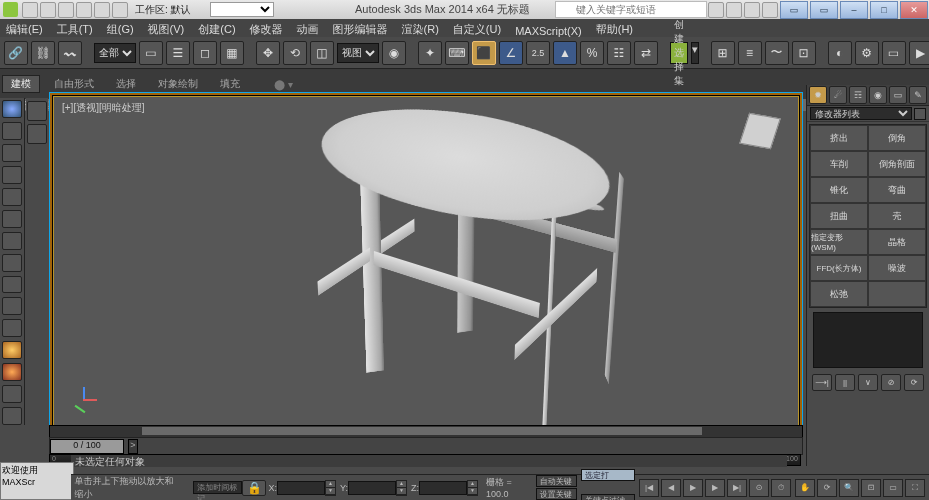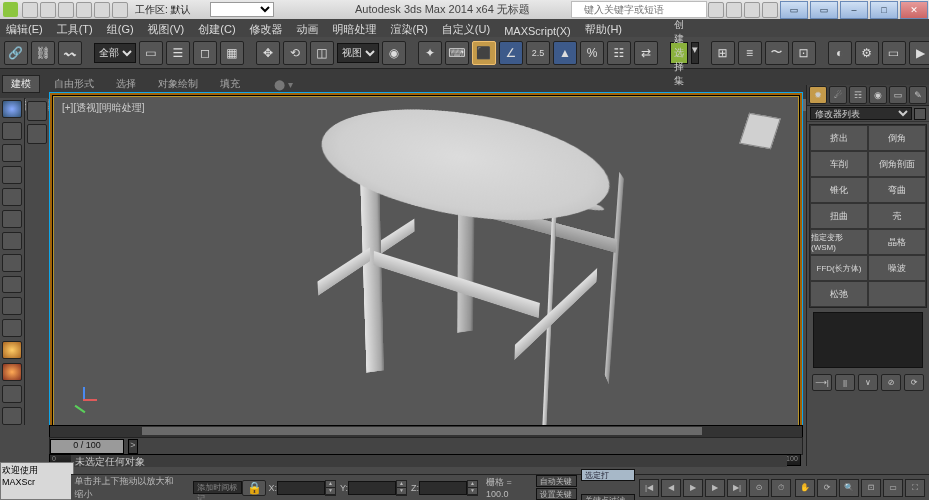--- a/index.html
+++ b/index.html
@@ -2,21 +2,21 @@
 <html><head>
 <meta charset="utf-8">
 <style>
 html,body{margin:0;padding:0;width:929px;height:500px;background:#4a4a4a;font-family:"Microsoft YaHei",Arial,sans-serif;font-size:11px;color:#ccc;overflow:hidden;position:relative}
 .titlebar{height:19px;background:linear-gradient(#e8e8e8,#cfcfcf);display:flex;align-items:center;font-size:11px;color:#222}
 .titlebar .logo{width:15px;height:15px;background:#8cc63f;margin:0 3px;border-radius:2px}
 .titlebar .smicon{width:14px;height:14px;background:#d8d8d8;margin:0 1px;border:1px solid #999;border-radius:2px}
 .titlebar .ws-label{margin-left:6px;margin-right:19px;font-size:10px}
 .titlebar .ws-sel{font-size:10px;height:15px;border:1px solid #999;background:#fff;width:64px}
 .titlebar .apptxt{position:absolute;left:355px;font-size:11px;color:#444}
-.titlebar .searchbox{height:15px;width:110px;font-size:10px;border:1px solid #bbb;background:#fff;padding:0 12px}
+.titlebar .searchbox{height:15px;width:110px;font-size:10px;border:1px solid #bbb;background:#fff;padding:0 20px}
 .titlebar .winbtn{width:26px;height:16px;border:1px solid #6a8ab8;background:linear-gradient(#cfe0f4,#9cb8de);margin:0 1px;display:flex;align-items:center;justify-content:center;color:#234;font-size:9px}
 .titlebar .winbtn.close{background:linear-gradient(#e69a9a,#c66);color:#fff}
 .menubar{height:18px;background:#444;display:flex;align-items:flex-end;padding-left:6px;font-size:11px;color:#ddd}
 .menubar span{margin-right:14px;cursor:default}
 .toolbar{height:31px;background:#4a4a4a;border-bottom:1px solid #222;display:flex;align-items:center;padding:0 4px;gap:3px}
 .tb-btn{min-width:22px;height:22px;background:#555;border:1px solid #222;border-radius:2px;display:flex;align-items:center;justify-content:center;color:#ddd;font-size:12px}
 .tb-sep{width:1px;height:24px;background:#222;margin:0 3px}
 .tb-sel{height:20px;background:#2c2c2c;border:1px solid #111;color:#ddd;font-size:10px}
 .tb-btn.active{background:#c49a4a;border-color:#f0c070}
 .tb-btn.blue{background:#3d5a8a}
@@ -112,21 +112,21 @@
 </div>
 
 <div class="menubar">
   <span>编辑(E)</span>
   <span>工具(T)</span>
   <span>组(G)</span>
   <span>视图(V)</span>
   <span>创建(C)</span>
   <span>修改器</span>
   <span>动画</span>
-  <span>明暗处理</span>
+  <span>图形编辑器</span>
   <span>渲染(R)</span>
   <span>自定义(U)</span>
   <span>MAXScript(X)</span>
   <span>帮助(H)</span>
 </div>
 
 <div class="toolbar">
   <div class="tb-btn">🔗</div>
   <div class="tb-btn">⛓</div>
   <div class="tb-btn">〰</div>

